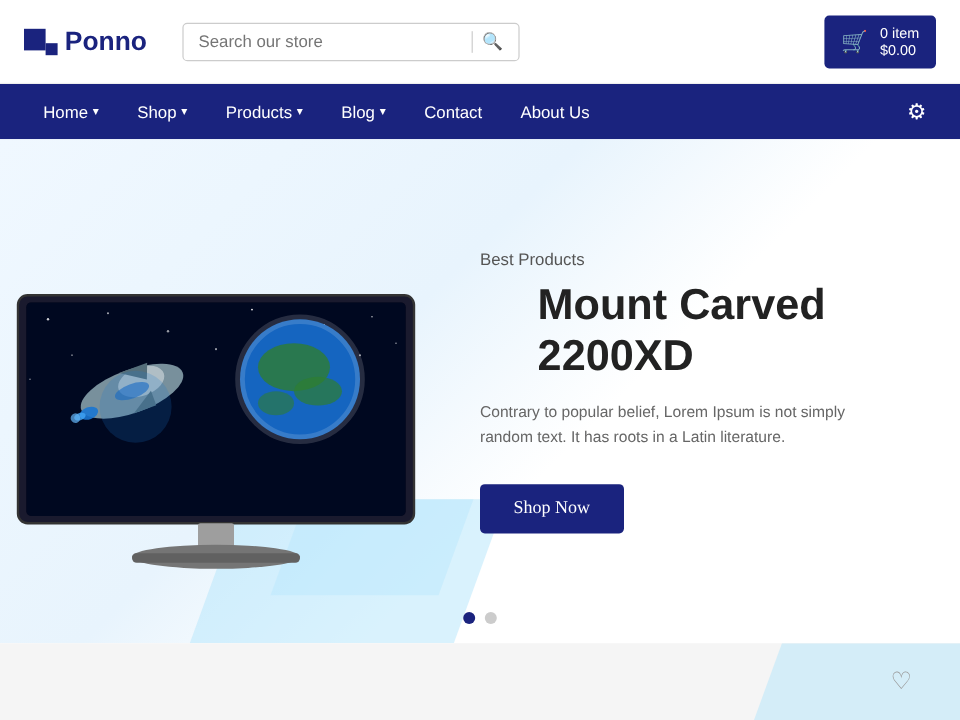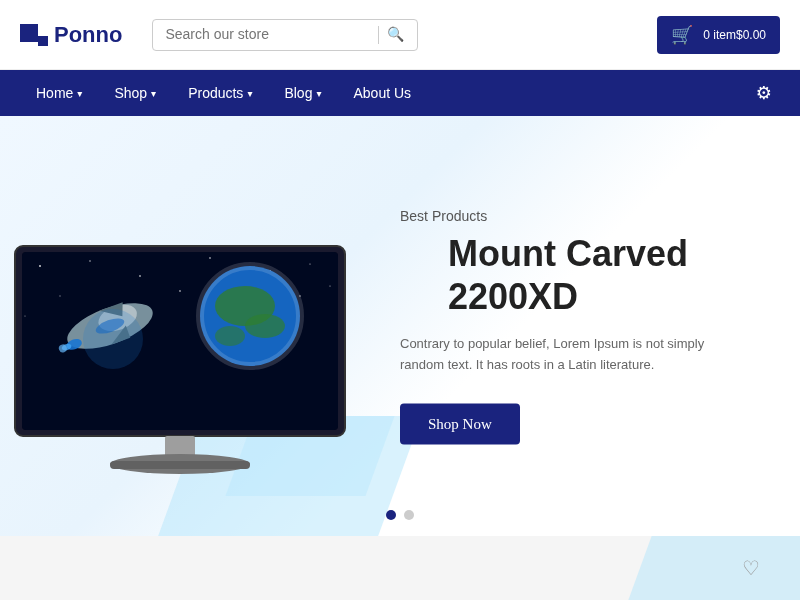--- a/index.html
+++ b/index.html
@@ -83,21 +83,21 @@
       border-radius: 4px;
       padding: 8px 14px;
       cursor: pointer;
       font-size: 12px;
     }
     .cart-icon {
       font-size: 18px;
     }
     .cart-info {
       display: flex;
-      flex-direction: row;
+      flex-direction: column;
       align-items: flex-start;
     }
 
     
     .navbar {
       background: #1a237e;
       display: flex;
       align-items: center;
       padding: 16px 20px;
       height: 46px;
@@ -282,20 +282,23 @@
     <span>Shop</span>
     <span class="nav-chevron">▾</span>
   </div>
   <div class="nav-item">
     <span>Products</span>
     <span class="nav-chevron">▾</span>
   </div>
   <div class="nav-item">
     <span>Blog</span>
     <span class="nav-chevron">▾</span>
+  </div>
+  <div class="nav-item">
+    <span>Contact</span>
   </div>
   <div class="nav-item">
     <span>About Us</span>
   </div>
   <div class="nav-spacer"></div>
   <div class="nav-gear">⚙</div>
 </nav>
 
 <section class="hero">
 

